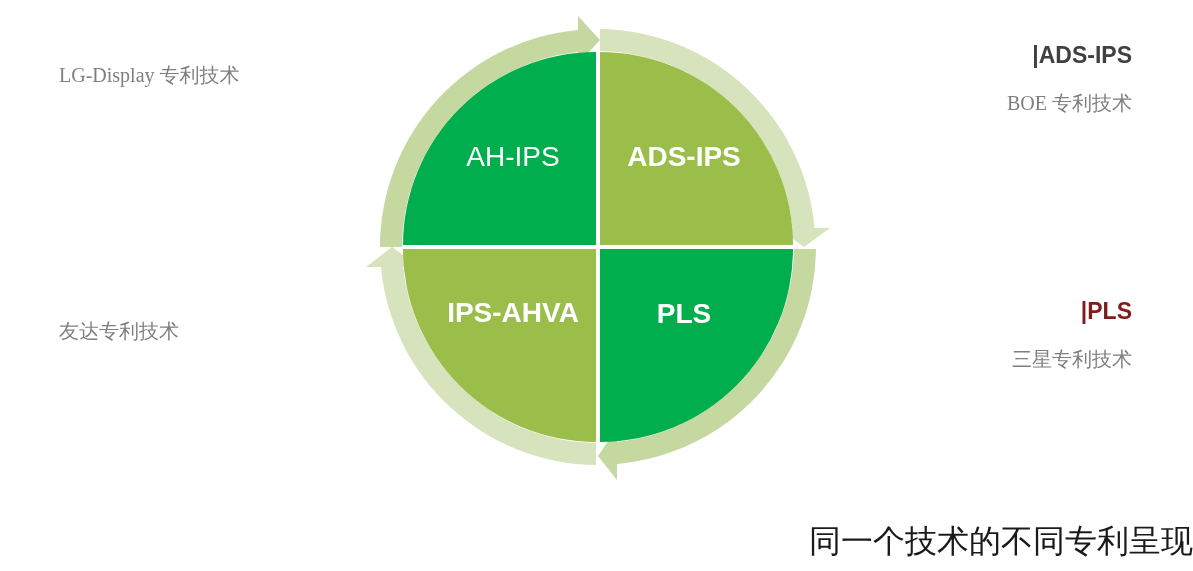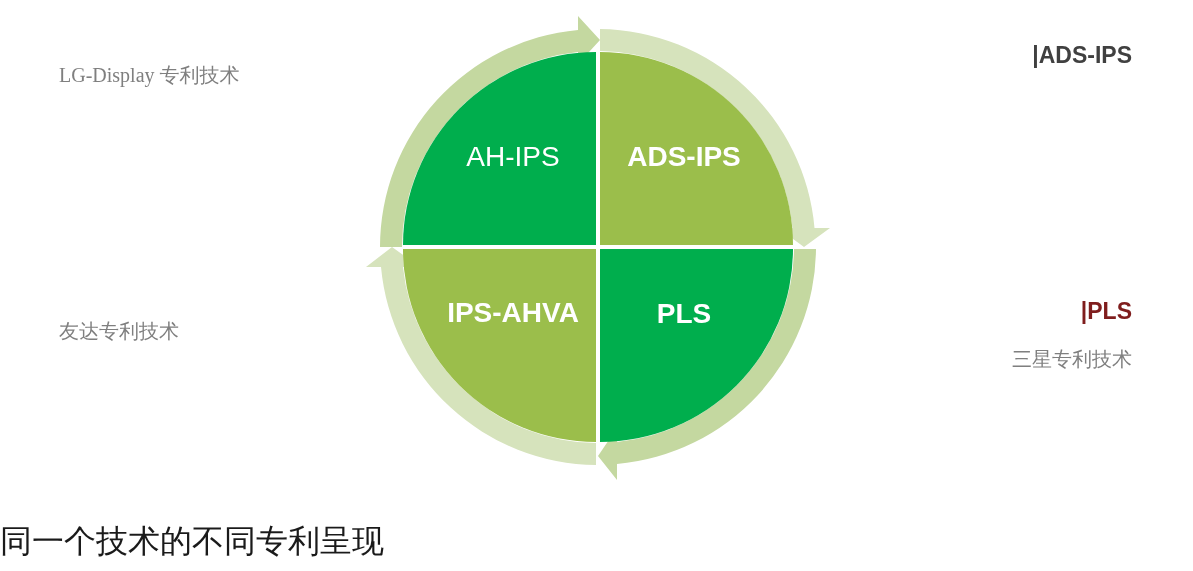--- a/index.html
+++ b/index.html
@@ -4,33 +4,34 @@
   <style>
     html, body { margin: 0; padding: 0; background: #ffffff; }
     body { width: 1193px; height: 571px; position: relative; overflow: hidden;
            font-family: "Liberation Sans", "DejaVu Sans", sans-serif; }
     .label-block { position: absolute; }
     .label-title { font-weight: bold; font-size: 23px; line-height: 28px; white-space: nowrap; }
     .label-sub { font-size: 20px; color: #7f7f7f; line-height: 26px; margin-top: 21px; white-space: nowrap; font-family: Liberation Serif, serif; }
     .right { text-align: right; }
     #diagram { position: absolute; left: 0; top: 0; }
     .q-text { font-family: "Liberation Sans", sans-serif; fill: #ffffff; }
-    .caption { position: absolute; left: 0; width: 1193px; top: 521px; text-align: left;
+    .caption { position: absolute; left: 0; width: 1193px; top: 521px; text-align: right;
                font-size: 32px; color: #1a1a1a; line-height: 40px;
                font-family: "DejaVu Sans", sans-serif; }
   </style>
 </head>
 <body>
 
 <div class="label-block" style="left:59px; top:41px;">
   <div class="label-sub">LG-Display 专利技术</div>
 </div>
 
 <div class="label-block right" style="right:61px; top:41px;">
   <div class="label-title" style="color:#404040;">|ADS-IPS</div>
+  <div class="label-sub">BOE 专利技术</div>
 </div>
 
 <div class="label-block" style="left:59px; top:297px;">
   <div class="label-sub">友达专利技术</div>
 </div>
 
 <div class="label-block right" style="right:61px; top:297px;">
   <div class="label-title" style="color:#7f1d1d;">|PLS</div>
   <div class="label-sub">三星专利技术</div>
 </div>

